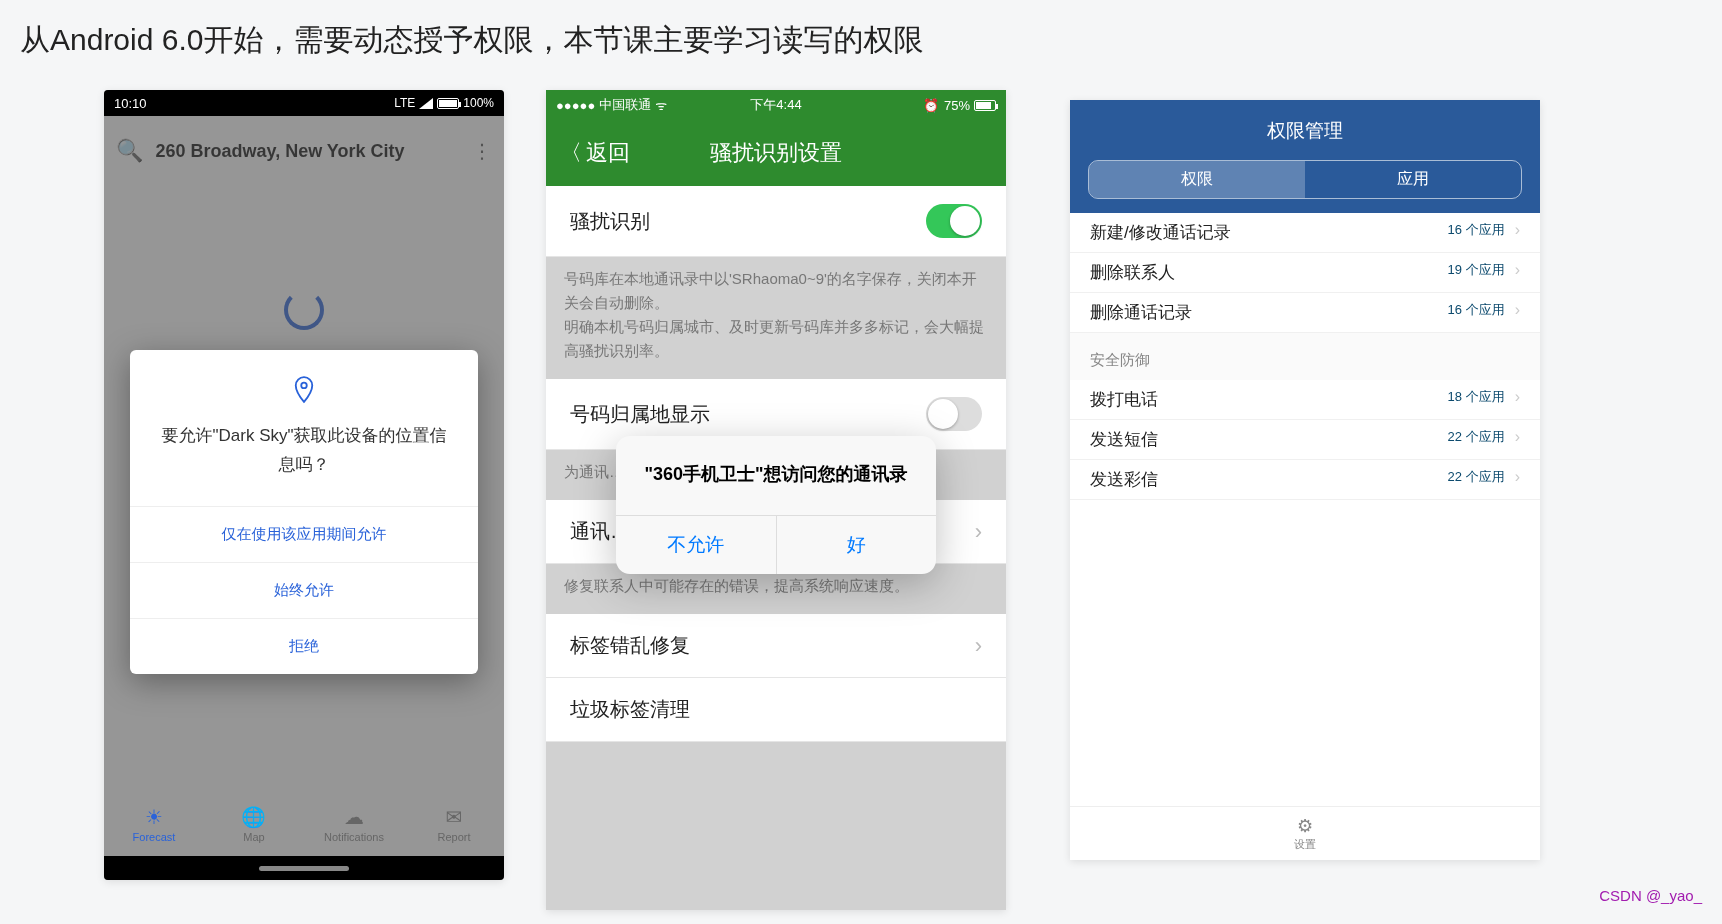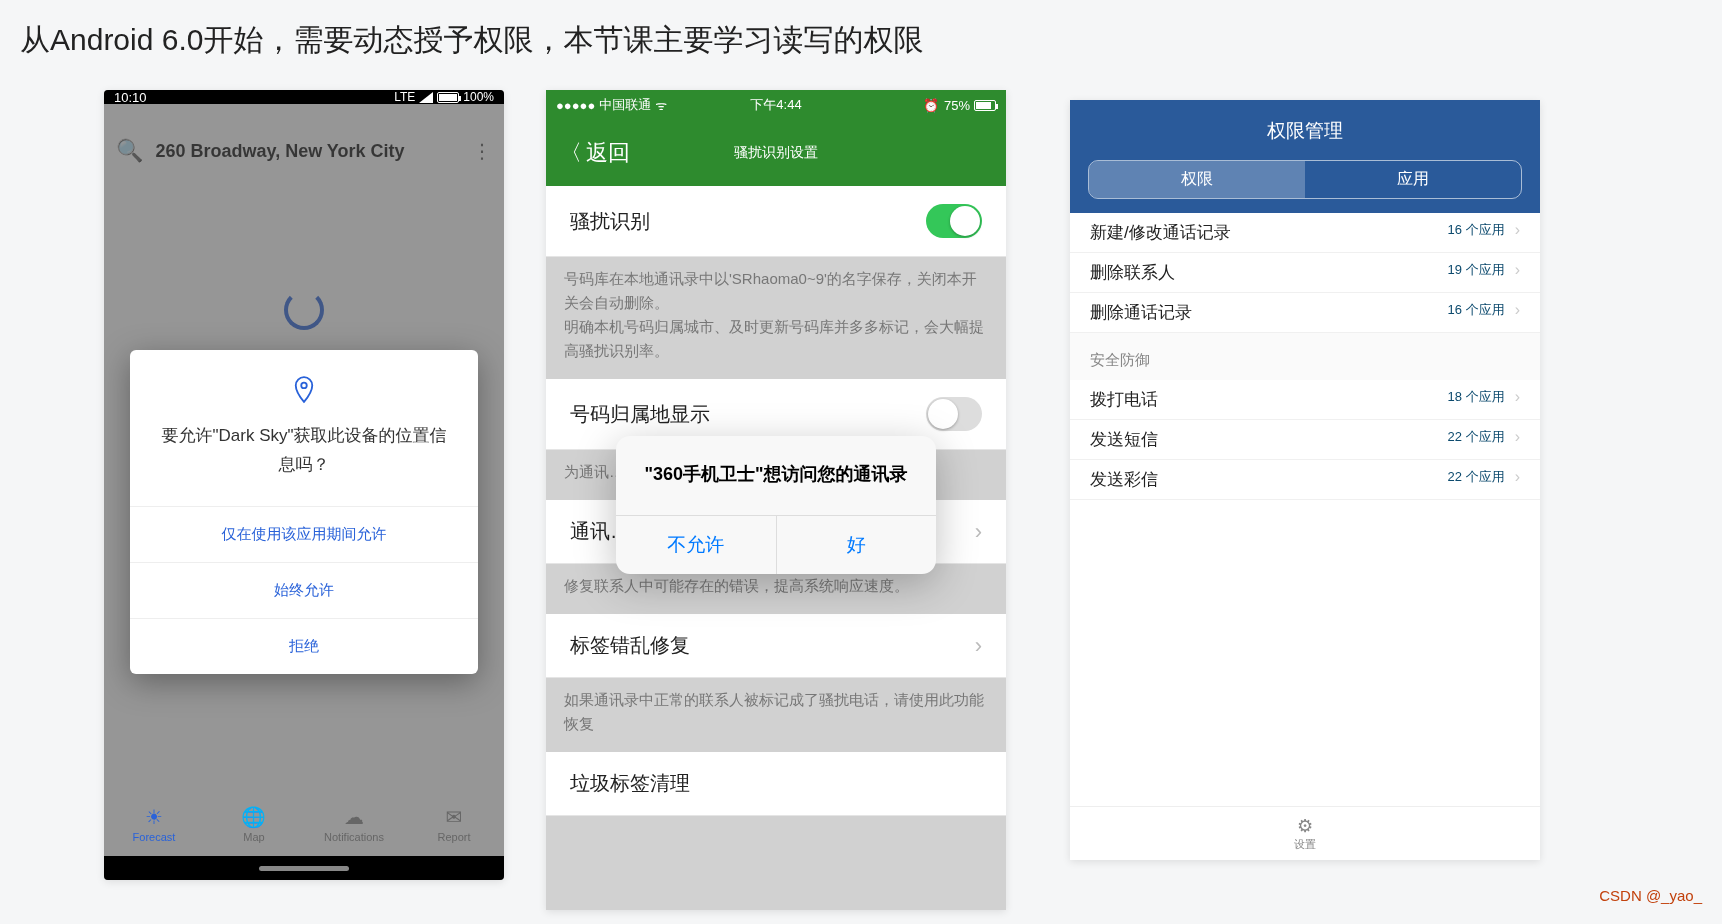--- a/index.html
+++ b/index.html
@@ -1,20 +1,20 @@
 <!DOCTYPE html>
 <html><head>
 <meta charset="utf-8">
 <style>
 *{margin:0;padding:0;box-sizing:border-box;font-family:-apple-system,BlinkMacSystemFont,"Segoe UI",Arial,"PingFang SC","Microsoft YaHei",sans-serif}
 body{background:#f5f6f7;width:1722px;height:924px;position:relative}
 .heading{position:absolute;left:20px;top:20px;font-size:30px;color:#222}
 .phone1{position:absolute;left:104px;top:90px;width:400px;height:790px;background:#fff;box-shadow:0 2px 8px rgba(0,0,0,.1);border-radius:4px;overflow:hidden}
 .p1-overlay{position:absolute;inset:0;background:rgba(80,80,80,.6)}
-.p1-status{position:absolute;top:0;left:0;right:0;height:14px;background:#000;color:#fff;font-size:13px;display:flex;align-items:center;padding:0 10px;z-index:2}
+.p1-status{position:absolute;top:0;left:0;right:0;height:26px;background:#000;color:#fff;font-size:13px;display:flex;align-items:center;padding:0 10px;z-index:2}
 .p1-status .time{flex:0 0 auto}
 .p1-status .icons{margin-left:auto;display:flex;gap:4px;align-items:center;font-size:12px}
 .p1-header{position:absolute;top:26px;left:0;right:0;height:70px;display:flex;align-items:center;padding:0 12px;z-index:0}
 .p1-search{color:#555;font-size:22px;margin-right:12px}
 .p1-title{font-size:18px;color:#111;font-weight:600}
 .p1-menu{margin-left:auto;color:#555;font-size:20px}
 .p1-spinner{position:absolute;top:200px;left:50%;width:40px;height:40px;margin-left:-20px;border:4px solid #2962d9;border-top-color:transparent;border-radius:50%}
 .p1-dialog{position:absolute;left:26px;right:26px;top:260px;background:#fff;border-radius:6px;box-shadow:0 8px 32px rgba(0,0,0,.35);overflow:hidden}
 .p1-dlg-pin{text-align:center;padding:26px 0 6px;color:#2962d9;font-size:22px}
 .p1-dlg-text{text-align:center;padding:6px 24px 26px;font-size:17px;color:#333;line-height:1.7}
@@ -27,21 +27,21 @@
 .p1-navbar .pill{width:90px;height:5px;border-radius:3px;background:#888}
 
 .phone2{position:absolute;left:546px;top:90px;width:460px;height:820px;background:#f6f6f6;overflow:hidden;box-shadow:0 2px 8px rgba(0,0,0,.1)}
 .p2-dim{position:absolute;inset:0;background:rgba(0,0,0,.15);z-index:0}
 .p2-status{position:absolute;top:0;left:0;right:0;height:30px;background:#2e8b2e;color:#fff;font-size:13px;display:flex;align-items:center;padding:0 10px}
 .p2-status .carrier{display:flex;align-items:center;gap:4px}
 .p2-status .ctime{position:absolute;left:50%;transform:translateX(-50%)}
 .p2-status .right{margin-left:auto;display:flex;align-items:center;gap:4px}
 .p2-nav{position:absolute;top:30px;left:0;right:0;height:66px;background:#2e8b2e;color:#fff;display:flex;align-items:center}
 .p2-back{padding:0 14px;font-size:22px;display:flex;align-items:center;gap:4px}
-.p2-navtitle{position:absolute;left:50%;transform:translateX(-50%);font-size:14px}
+.p2-navtitle{position:absolute;left:50%;transform:translateX(-50%);font-size:22px}
 .p2-body{position:absolute;top:96px;left:0;right:0;bottom:0}
 .p2-row{background:#fff;border-bottom:1px solid #e5e5e5;display:flex;align-items:center;padding:18px 24px;font-size:20px;color:#222}
 .p2-desc{padding:10px 18px 16px;font-size:15px;color:#777;line-height:1.6}
 .p2-toggle{margin-left:auto;width:56px;height:34px;border-radius:17px;position:relative}
 .p2-toggle.on{background:#34c759}
 .p2-toggle.off{background:#ddd}
 .p2-toggle .knob{position:absolute;top:2px;width:30px;height:30px;border-radius:50%;background:#fff;box-shadow:0 1px 3px rgba(0,0,0,.3)}
 .p2-toggle.on .knob{right:2px}
 .p2-toggle.off .knob{left:2px}
 .p2-chev{margin-left:auto;color:#bbb;font-size:22px}
@@ -58,21 +58,21 @@
 .p3-seg-btn{flex:1;text-align:center;padding:8px 0;font-size:16px}
 .p3-seg-btn.active{background:rgba(255,255,255,.25)}
 .p3-list{}
 .p3-item{display:flex;padding:8px 20px;border-bottom:1px solid #f0f0f0;font-size:17px;color:#222}
 .p3-item .val{margin-left:auto;color:#0c4a6e;font-size:13px;margin-right:10px}
 .p3-item .chev{color:#ccc;font-size:16px}
 .p3-section{padding:18px 20px 10px;font-size:15px;color:#888;background:#fafafa}
 .p3-bottom{position:absolute;left:0;right:0;bottom:0;height:54px;border-top:1px solid #eee;display:flex;flex-direction:column;align-items:center;justify-content:center;color:#888;font-size:11px}
 .p3-bottom .gear{font-size:18px}
 
-.watermark{position:absolute;right:20px;bottom:20px;font-size:15px;color:#c2410c}
+.watermark{position:absolute;right:20px;bottom:20px;font-size:15px;color:#a21caf}
 .signal-tri{display:inline-block;width:0;height:0;border-style:solid;border-width:0 0 11px 14px;border-color:transparent transparent #fff transparent}
 .batt{display:inline-block;width:22px;height:11px;border:1px solid #fff;border-radius:2px;position:relative}
 .batt::after{content:"";position:absolute;right:-3px;top:3px;width:2px;height:5px;background:#fff}
 .batt .fill{position:absolute;left:1px;top:1px;bottom:1px;background:#fff}
 </style>
 </head>
 <body>
 
 <div class="heading">从Android 6.0开始，需要动态授予权限，本节课主要学习读写的权限</div>
 
@@ -172,21 +172,20 @@
     <div class="p2-desc">为通讯…</div>
     <div class="p2-row">
       <span>通讯…</span>
       <span class="p2-chev">›</span>
     </div>
     <div class="p2-desc">修复联系人中可能存在的错误，提高系统响应速度。</div>
     <div class="p2-row">
       <span>标签错乱修复</span>
       <span class="p2-chev">›</span>
     </div>
-    <div class="p2-desc">如果通讯录中正常的联系人被标记成了骚扰电话，请使用此功能恢复</div>
     <div class="p2-row">
       <span>垃圾标签清理</span>
     </div>
   </div>
   <div class="p2-alert">
     <div class="p2-alert-title">"360手机卫士"想访问您的通讯录</div>
     <div class="p2-alert-btns">
       <div class="p2-alert-btn">不允许</div>
       <div class="p2-alert-btn">好</div>
     </div>

